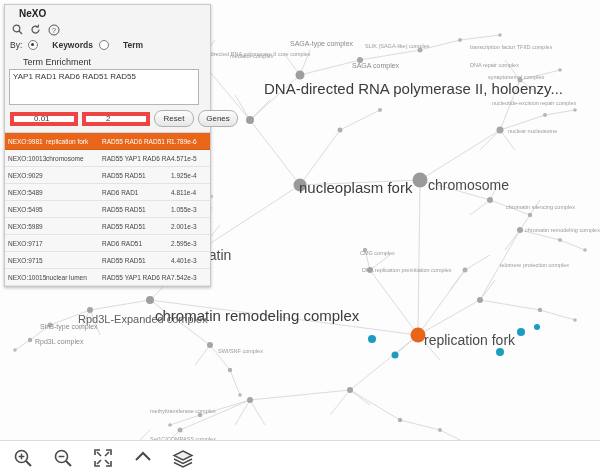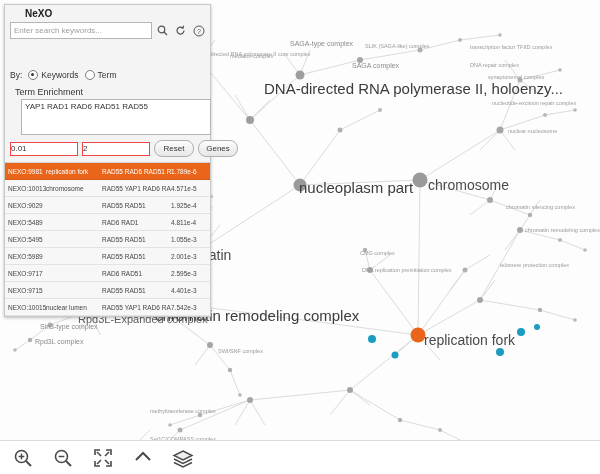--- a/index.html
+++ b/index.html
@@ -64,21 +64,21 @@
     top: 4px;
     width: 205px;
     background: #f4f4f4;
     border: 1px solid #c8c8c8;
     box-shadow: 0 1px 3px rgba(0,0,0,0.25);
     font-size: 9px;
     color: #333;
     z-index: 20;
   }
   #panel-title {
-    padding: 3px 6px 1px 20px;
+    padding: 3px 6px 1px 14px;
     font-size: 10px;
     font-weight: bold;
     color: #222;
   }
   .search-row {
     display: flex;
     align-items: center;
     padding: 2px 4px 3px 5px;
     gap: 3px;
   }
@@ -101,71 +101,70 @@
   }
   .icon-btn svg { display: block; }
 
   .radio-row {
     display: flex;
     align-items: center;
     gap: 6px;
     padding: 0 5px 4px 5px;
     font-size: 8.5px;
     color: #333;
-    margin-top: 28px;
-  }
-  .radio-item { display: flex; gap: 3px; }
+  }
+  .radio-item { display: flex; gap: 14px; font-weight: bold; }
   .radio-dot {
     width: 8px; height: 8px;
     border-radius: 50%;
     border: 1px solid #7b7b7b;
     background: #fff;
     display: inline-block;
     position: relative;
   }
   .radio-dot.on::after {
     content: "";
     position: absolute;
     left: 1.5px; top: 1.5px;
     width: 3px; height: 3px;
     border-radius: 50%;
     background: #3a3a3a;
   }
 
   .section-label {
-    padding: 3px 5px 2px 10px;
+    padding: 3px 5px 2px 18px;
     font-size: 9px;
     color: #333;
   }
   #term-textarea {
     display: block;
-    margin: 0 16px;
+    margin: 0 4px;
     width: 190px;
     height: 36px;
     border: 1px solid #b5b5b5;
     background: #fff;
     font-size: 8px;
     color: #333;
     padding: 2px 3px;
     resize: none;
     font-family: "Liberation Sans", sans-serif;
     box-sizing: border-box;
   }
   .param-row {
     display: flex;
     align-items: center;
     gap: 4px;
     padding: 5px 5px 5px 5px;
   }
   .param-input {
     height: 14px;
-    border: 1px solid #ef4444;
+    border: 4px solid #ef4444;
     background: #fff;
     font-size: 8px;
-    padding: 0 0;
+    padding: 0 20px;
     color: #333;
     font-family: "Liberation Sans", sans-serif;
     box-sizing: border-box;
   }
   #pval-input { width: 68px; }
   #count-input { width: 68px; }
   .btn {
     height: 15px;
     min-width: 28px;
     border: 1px solid #b0b0b0;
@@ -390,21 +389,21 @@
         <circle cx="521" cy="332" r="4" fill="#1b9dc1"></circle>
         <circle cx="537" cy="327" r="3" fill="#1b9dc1"></circle>
 
         <circle cx="418" cy="335" r="7.5" fill="#e8651a"></circle>
       </g>
     </svg>
 
     <div id="net-labels">
         <div class="net-label big" style="left: 424px; top: 332px;">replication fork</div>
         <div class="net-label big" style="left: 428px; top: 177px;">chromosome</div>
-        <div class="net-label huge" style="left: 299px; top: 179px;">nucleoplasm part</div>
+        <div class="net-label huge" style="left: 299px; top: 179px;">nucleoplasm fork</div>
         <div class="net-label huge" style="left: 155px; top: 307px;">chromatin remodeling complex</div>
         <div class="net-label huge" style="left: 264px; top: 80px;">DNA-directed RNA polymerase II, holoenzy...</div>
         <div class="net-label big" style="left: 120px; top: 247px;">nuclear chromatin</div>
         <div class="net-label mid" style="left: 78px; top: 313px;">Rpd3L-Expanded complex</div>
         <div class="net-label small" style="left: 40px; top: 323px;">Sin3-type complex</div>
         <div class="net-label small" style="left: 35px; top: 338px;">Rpd3L complex</div>
         <div class="net-label small" style="left: 290px; top: 40px;">SAGA-type complex</div>
         <div class="net-label small" style="left: 352px; top: 62px;">SAGA complex</div>
         <div class="net-label tiny" style="left: 365px; top: 43px;">SLIK (SAGA-like) complex</div>
         <div class="net-label tiny" style="left: 470px; top: 44px;">transcription factor TFIID complex</div>
@@ -424,21 +423,20 @@
         <div class="net-label tiny" style="left: 130px; top: 193px;">histone acetyltransferase complex</div>
         <div class="net-label tiny" style="left: 150px; top: 408px;">methyltransferase complex</div>
         <div class="net-label tiny" style="left: 150px; top: 436px;">Set1C/COMPASS complex</div>
       </div>
   </div>
 
   <div id="panel">
     <div id="panel-title">NeXO</div>
 
     <div class="search-row">
-      <input id="search-input" type="text" placeholder="Enter search keywords..." style="">
       <div class="icon-btn">
         <svg width="11" height="11" viewBox="0 0 11 11">
             <circle cx="4.5" cy="4.5" r="3.3" fill="none" stroke="#555" stroke-width="1.2"></circle>
             <line x1="7" y1="7" x2="10" y2="10" stroke="#555" stroke-width="1.3"></line>
           </svg>
       </div>
       <div class="icon-btn">
         <svg width="11" height="11" viewBox="0 0 11 11">
             <path d="M9 5.5a3.5 3.5 0 1 1-1.1-2.5" fill="none" stroke="#555" stroke-width="1.2"></path>
             <polyline points="8.6,0.7 8.2,3.2 5.7,2.8" fill="none" stroke="#555" stroke-width="1.1"></polyline>

